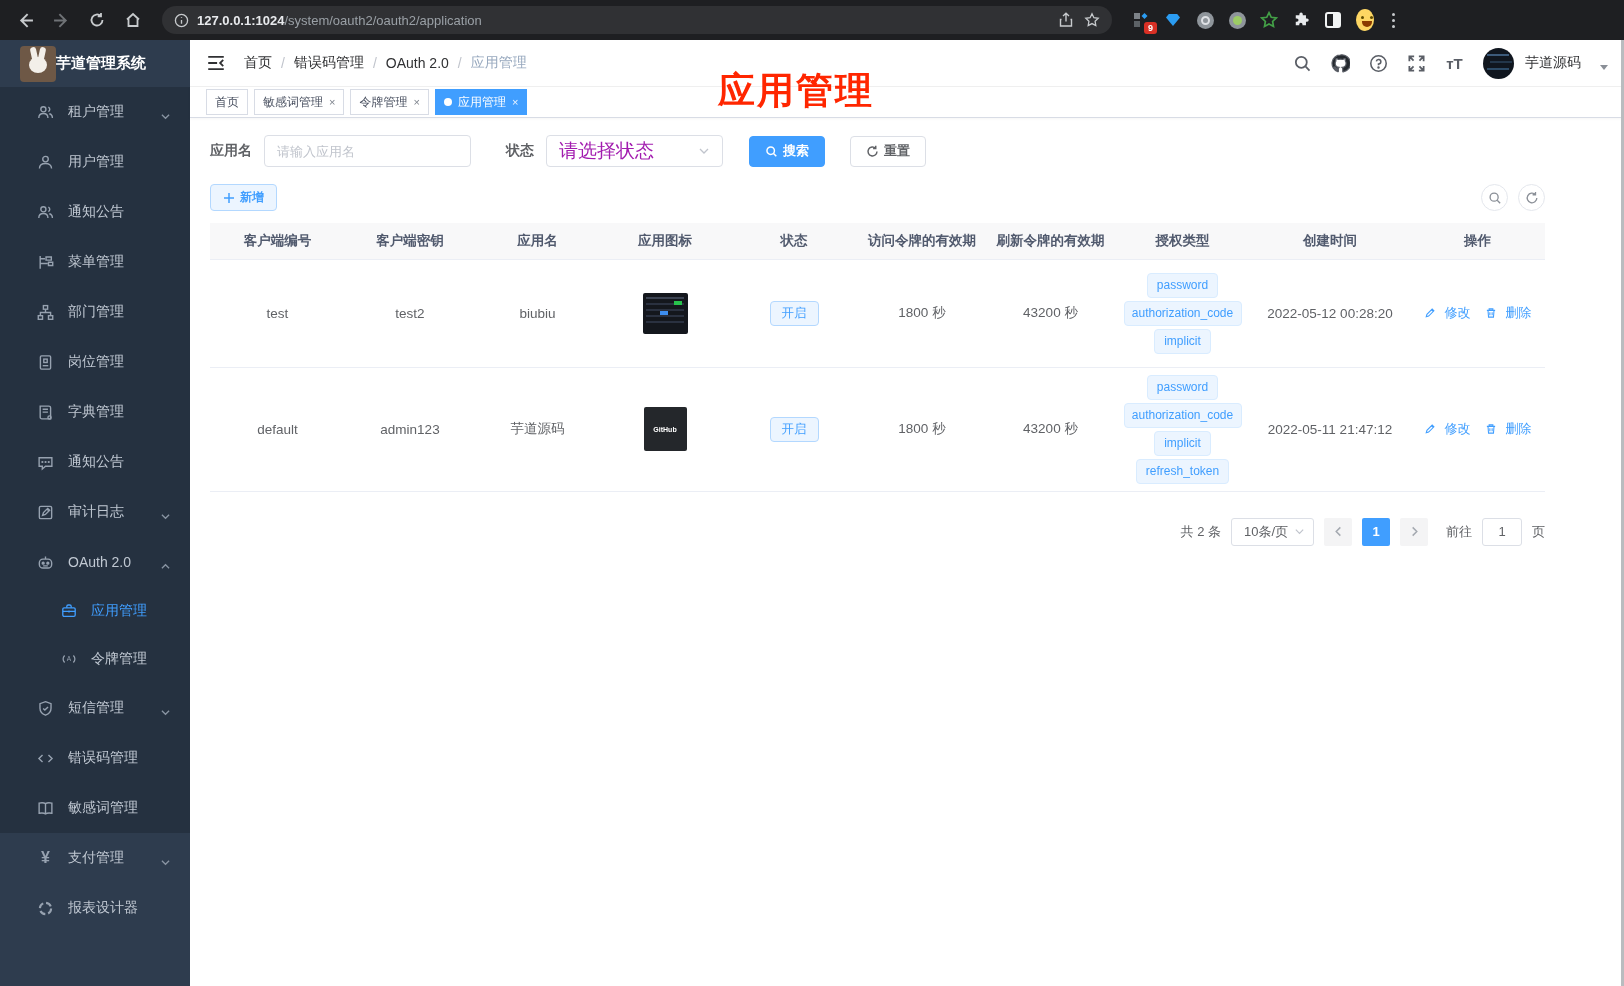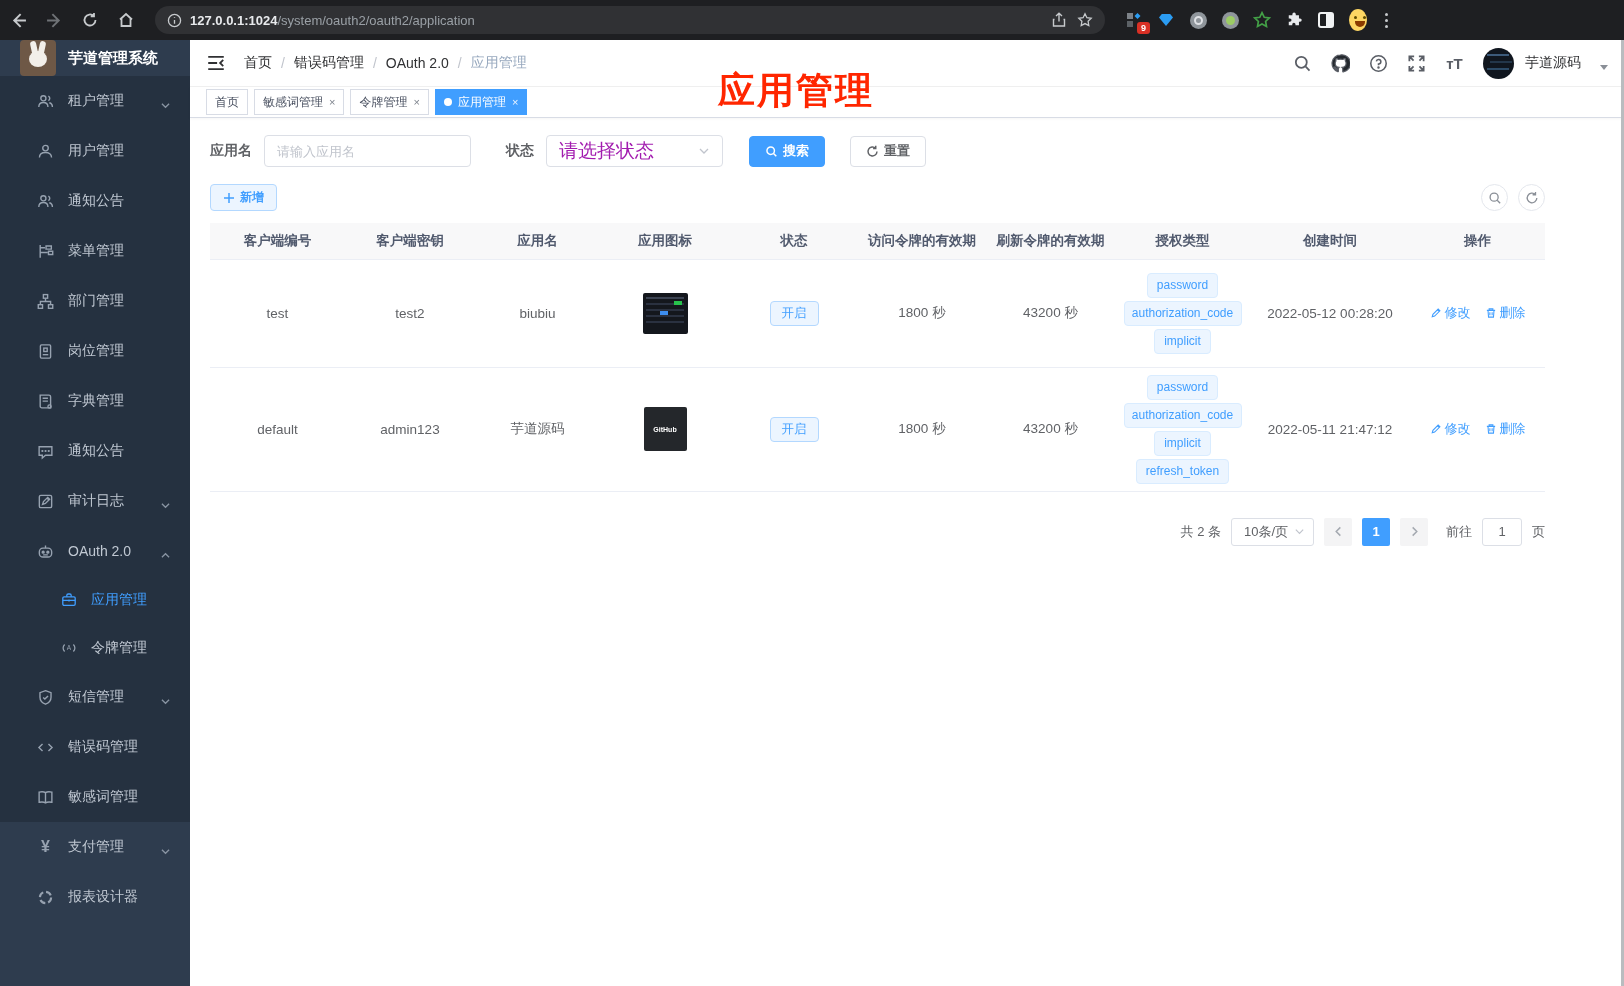--- a/index.html
+++ b/index.html
@@ -1,21 +1,21 @@
 <!DOCTYPE html>
 <html><head>
 <meta charset="utf-8">
 <style>
   * { margin:0; padding:0; box-sizing:border-box; }
   html,body { width:1624px; height:986px; overflow:hidden; background:#fff;
               font-family:"Liberation Sans","DejaVu Sans",sans-serif; }
   .screen { position:relative; width:1624px; height:986px; }
 
   
-  .browser-bar { height:40px; background:#1e1f22; display:flex; align-items:center; padding:0 3px; gap:6px; }
+  .browser-bar { height:40px; background:#1e1f22; display:flex; align-items:center; padding:0 10px; gap:6px; }
   .bnav { width:30px; height:30px; border-radius:50%; display:flex; align-items:center; justify-content:center; color:#c7cacd; }
   .bnav svg { stroke:#c7cacd; }
   .bnav.dim svg { stroke:#6f7276; }
   .url-pill { flex:1; height:28px; background:#303134; border-radius:14px; margin:0 8px; display:flex; align-items:center; padding:0 12px; gap:8px; max-width:950px; }
   .url-text { font-size:13px; color:#e8eaed; white-space:nowrap; overflow:hidden; }
   .url-text .path { color:#9aa0a6; }
   .pill-right { margin-left:auto; display:flex; gap:10px; }
   .ext-row { display:flex; align-items:center; gap:14px; margin-left:6px; }
   .ext { position:relative; width:18px; height:18px; display:flex; align-items:center; justify-content:center; }
   .badge { position:absolute; right:-7px; bottom:-5px; background:#d93025; color:#fff; font-size:9px; font-weight:bold; padding:1px 4px; border-radius:3px; }
@@ -28,21 +28,21 @@
   .emoji-face:before { content:""; position:absolute; top:7px; left:5px; width:3px; height:3px; border-radius:50%; background:#5f4b00; box-shadow:9px 0 0 #5f4b00; }
   .emoji-face:after { content:""; position:absolute; left:6px; top:12px; width:10px; height:6px; border-radius:0 0 10px 10px; background:#8a3b00; }
   .kebab { display:flex; flex-direction:column; gap:3px; padding:0 4px; }
   .kebab i { width:3px; height:3px; border-radius:50%; background:#c7cacd; }
 
   
   .app { display:flex; height:946px; }
 
   
   .sidebar { width:190px; background:#2e3c4e; color:#c0c8d2; flex-shrink:0; display:flex; flex-direction:column; }
-  .logo-row { height:36px; display:flex; align-items:center; padding-left:20px; gap:12px; background:#2e3c4e; }
+  .logo-row { height:47px; display:flex; align-items:center; padding-left:20px; background:#2e3c4e; }
   .logo-img { width:36px; height:36px; border-radius:4px; background:#6e5846; display:flex; align-items:center; justify-content:center; font-size:20px; overflow:hidden; }
   .logo-bunny { width:26px; height:30px; position:relative; }
   .logo-bunny .head { position:absolute; left:4px; top:8px; width:18px; height:16px; background:#f3efe9; border-radius:50%; }
   .logo-bunny .ear { position:absolute; width:6px; height:14px; background:#f3efe9; border-radius:3px; top:-2px; }
   .logo-bunny .ear.l { left:6px; transform:rotate(-12deg); }
   .logo-bunny .ear.r { left:14px; transform:rotate(12deg); }
   .logo-title { color:#fff; font-size:15px; font-weight:bold; white-space:nowrap; }
   .menu-mid { background:#253140; }
   .menu-bottom { background:#2e3c4e; }
   .menu-item { height:50px; display:flex; align-items:center; padding-left:37px; font-size:14px; position:relative; cursor:pointer; }
@@ -110,21 +110,21 @@
   tr.r0 td { height:108px; }
   tr.r1 td { height:124px; }
   .app-icon1 { width:45px; height:41px; margin:0 auto; background:#14171d; border-radius:2px; position:relative; overflow:hidden; }
   .app-icon1:before { content:""; position:absolute; left:3px; top:4px; width:38px; height:2px; background:#3b4352; box-shadow:0 6px 0 #2a3count; box-shadow:0 6px 0 #2a3140, 0 12px 0 #2a3140, 0 18px 0 #2a3140, 0 24px 0 #2a3140; }
   .app-icon1:after { content:""; position:absolute; right:6px; top:8px; width:8px; height:4px; background:#27c24c; box-shadow:-14px 10px 0 #3d8ef0; }
   .app-icon2 { width:43px; height:44px; margin:0 auto; background:#24272b; border-radius:2px; display:flex; align-items:center; justify-content:center; color:#fff; font-size:7px; font-weight:bold; }
   .etag { display:inline-flex; align-items:center; justify-content:center; height:25px; padding:0 9px; background:#ecf5ff; border:1px solid #d9ecff; border-radius:4px; color:#409eff; font-size:12px; max-width:118px; overflow:hidden; white-space:nowrap; }
   .etag.status { border-color:#b3d8ff; font-size:12.5px; padding:0 11px; }
   .tagcol { display:flex; flex-direction:column; align-items:center; gap:3px; }
   .rowact { display:inline-flex; gap:14px; }
-  .lnk { color:#409eff; font-size:13px; display:inline-flex; align-items:center; gap:3px; cursor:pointer; }
+  .lnk { color:#409eff; font-size:13px; display:inline-flex; align-items:center; gap:9px; cursor:pointer; }
   .lnk svg { stroke:#409eff; }
 
   
   .pager { width:1335px; margin-top:26px; display:flex; align-items:center; justify-content:flex-end; gap:10px; font-size:13px; color:#606266; }
   .psel { width:83px; height:28px; border:1px solid #dcdfe6; border-radius:3px; display:flex; align-items:center; justify-content:space-between; padding:0 8px 0 12px; cursor:pointer; }
   .pbtn { width:28px; height:28px; border-radius:2px; background:#f4f4f5; display:flex; align-items:center; justify-content:center; cursor:pointer; }
   .pbtn svg { stroke:#a4a9b0; }
   .pcur { width:28px; height:28px; border-radius:2px; background:#409eff; color:#fff; display:flex; align-items:center; justify-content:center; font-weight:bold; cursor:pointer; }
   .goto-inp { width:40px; height:28px; border:1px solid #dcdfe6; border-radius:3px; text-align:center; font-size:13px; color:#606266; font-family:inherit; }
   .win-edge { position:absolute; right:0; top:40px; bottom:0; width:3px; background:#b9bcbf; }

